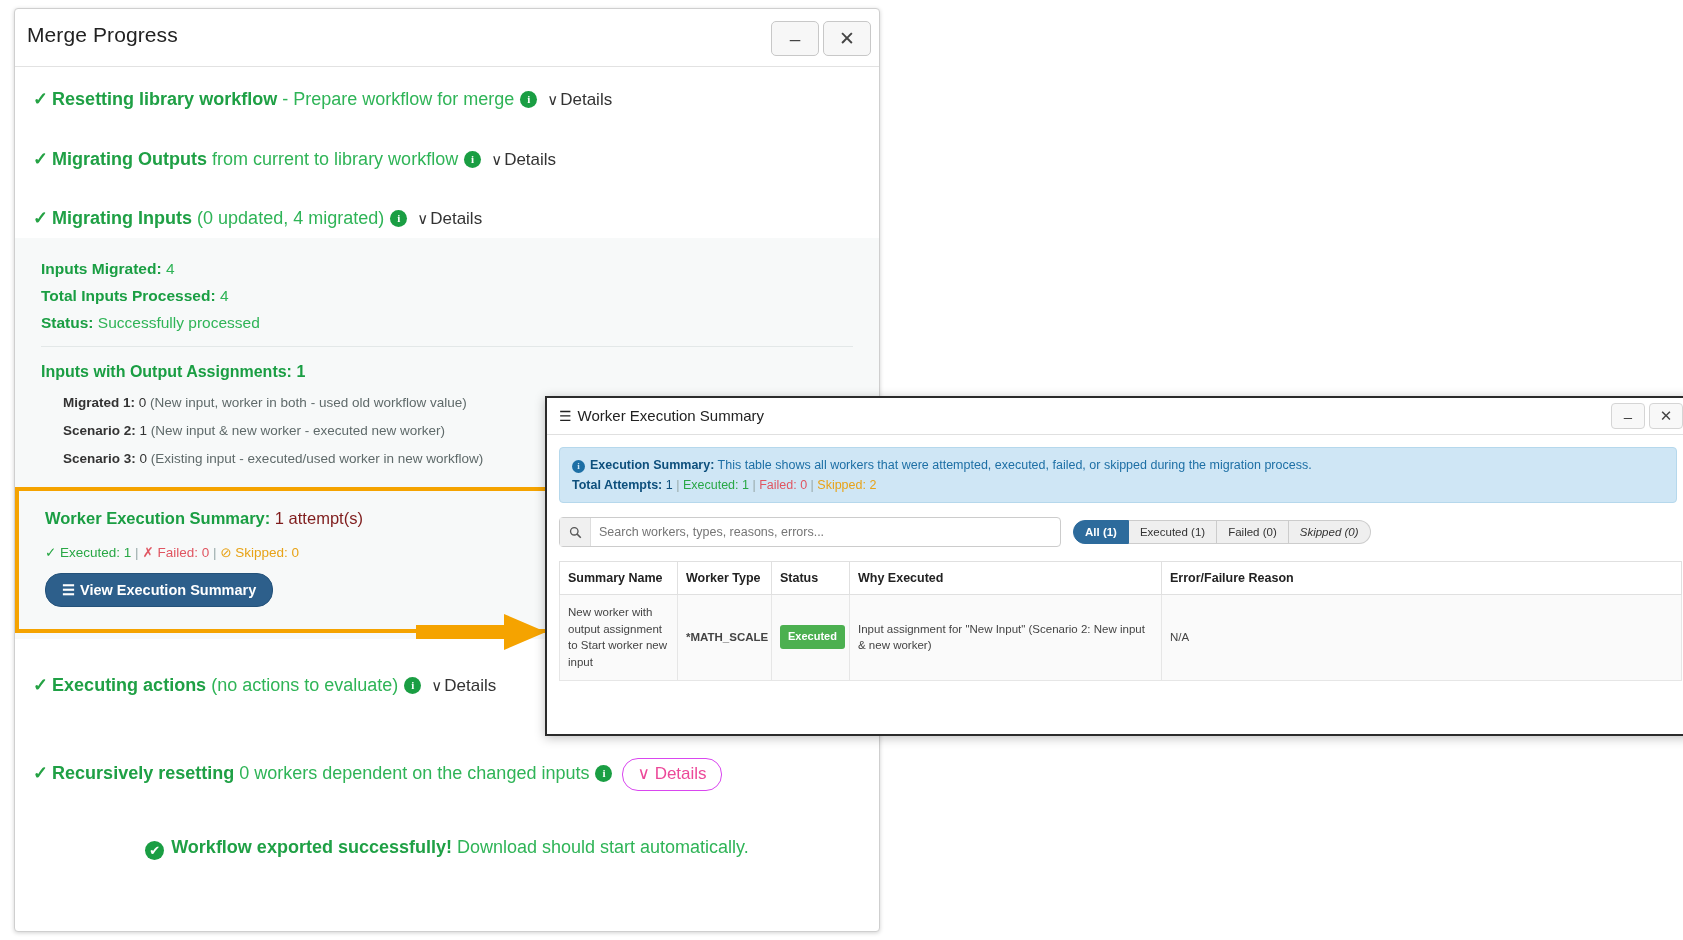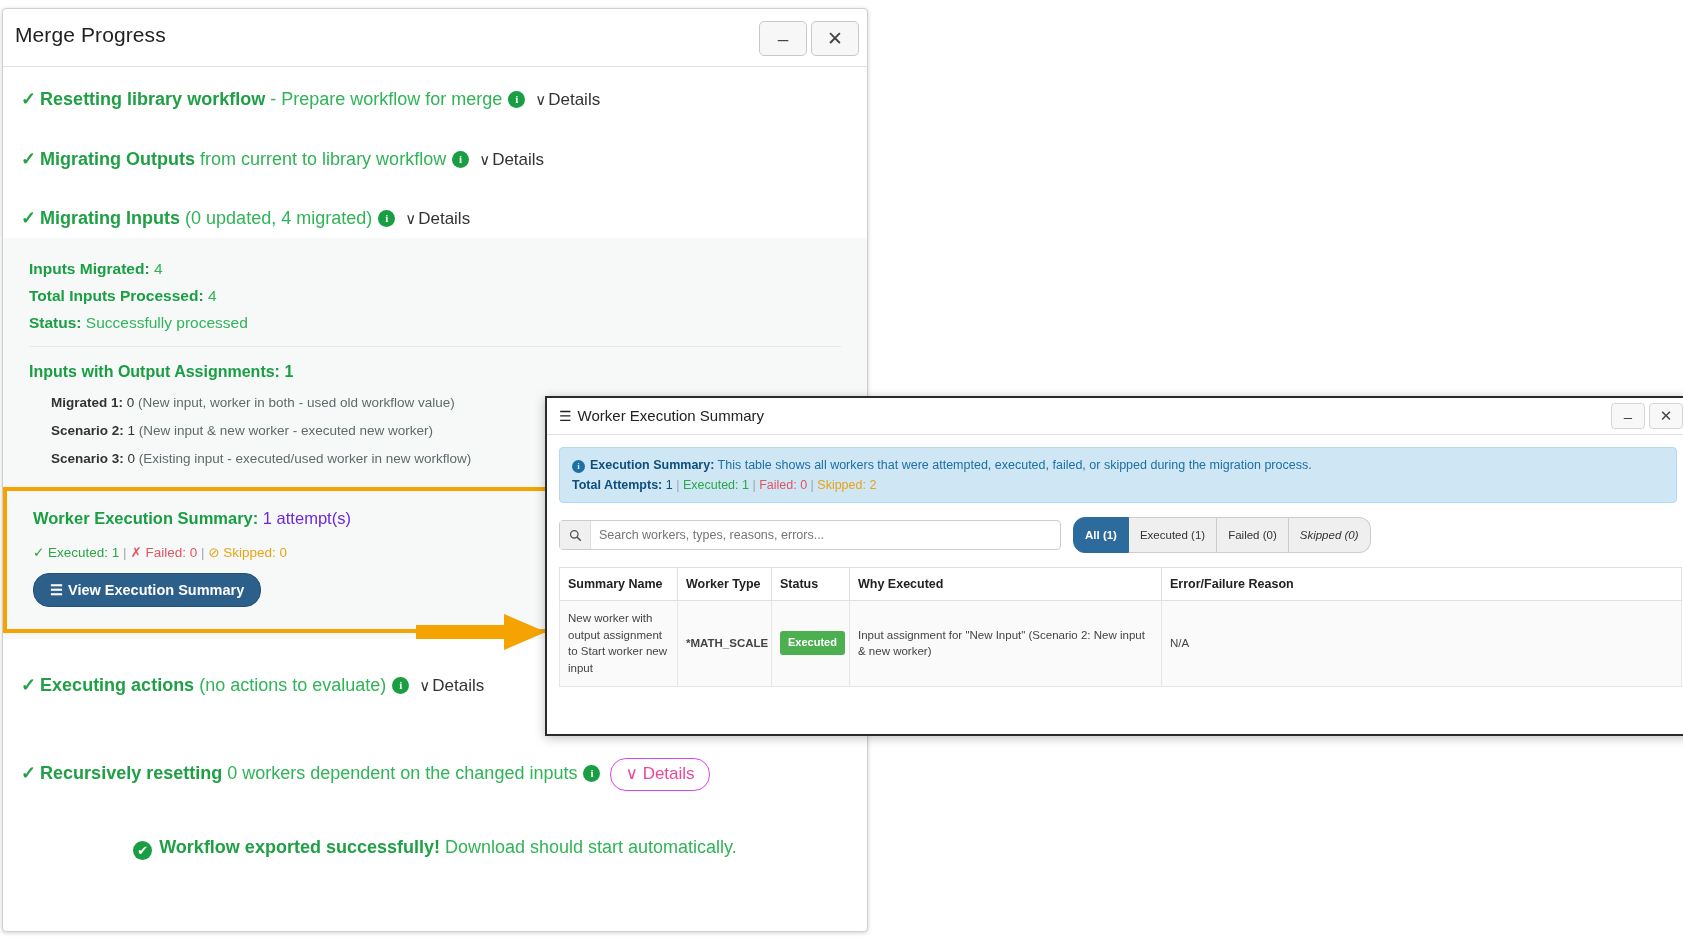--- a/index.html
+++ b/index.html
@@ -5,21 +5,21 @@
   html,body{margin:0;padding:0;}
   body{
     width:1683px;height:940px;
     background:#ffffff;
     font-family:"Liberation Sans", sans-serif;
     overflow:hidden;
     position:relative;
   }
   
   #merge-window{
-    position:absolute;left:2px;top:8px;width:866px;height:924px;
+    position:absolute;left:14px;top:8px;width:866px;height:924px;
     background:#ffffff;border:1px solid #cfcfcf;border-radius:4px;
     box-shadow:0 1px 4px rgba(0,0,0,.18);
     box-sizing:border-box;overflow:hidden;
   }
   #merge-titlebar{
     height:58px;border-bottom:1px solid #e2e2e2;position:relative;
     box-sizing:border-box;
   }
   #merge-title{
     position:absolute;left:12px;top:14px;font-size:21px;color:#222;
@@ -64,21 +64,21 @@
   .scenario{font-size:13.5px;color:#5f6a6a;margin:0 0 13px 22px;}
   .scenario b{color:#333;font-weight:bold;}
   .scenario .num{color:#333;}
 
   
   #wes-box{
     border:4px solid #f5a300;margin:0 -26px;padding:18px 26px 22px 26px;
     background:#f7f9f9;box-sizing:border-box;
   }
   #wes-title{font-size:16.5px;font-weight:bold;color:#1a9e43;margin-bottom:16px;}
-  #wes-title span{font-weight:normal;color:#6d28d9;}
+  #wes-title span{font-weight:normal;color:#7f1d1d;}
   #wes-counts{font-size:13.5px;margin-bottom:13px;}
   .c-exec{color:#28a745;}
   .c-fail{color:#e05561;}
   .c-skip{color:#e8a317;}
   .c-sep{color:#9aa;}
   #wes-button{
     display:inline-block;background:#2d5f8b;color:#fff;font-size:14.5px;
     font-weight:bold;border:1px solid #24527a;border-radius:16px;
     padding:8px 16px;cursor:pointer;
   }
@@ -137,21 +137,21 @@
     border:1px solid #ccc;border-radius:4px;background:#fff;box-sizing:border-box;
   }
   #search-icon-box{
     width:30px;height:28px;background:#f0f0f0;border-right:1px solid #ddd;
     display:flex;align-items:center;justify-content:center;font-size:13px;color:#555;
   }
   #search-input{
     flex:1;border:none;outline:none;font-size:12.5px;color:#666;
     padding:0 8px;font-family:"Liberation Sans",sans-serif;background:transparent;
   }
-  #filter-tabs{display:flex;margin-left:12px;height:36px;}
+  #filter-tabs{display:flex;margin-left:12px;height:24px;}
   .ftab{
     font-size:11.5px;padding:5px 11px;border:1px solid #ccc;border-left:none;
     background:#efefef;color:#333;cursor:pointer;box-sizing:border-box;
     display:flex;align-items:center;
   }
   .ftab:first-child{border-left:1px solid #2d6b9c;border-radius:12px 0 0 12px;}
   .ftab:last-child{border-radius:0 12px 12px 0;font-style:italic;}
   .ftab.active{background:#2d6b9c;color:#fff;border-color:#2d6b9c;font-weight:bold;}
 
   #wes-table{width:1122px;border-collapse:collapse;margin-top:14px;table-layout:fixed;}

